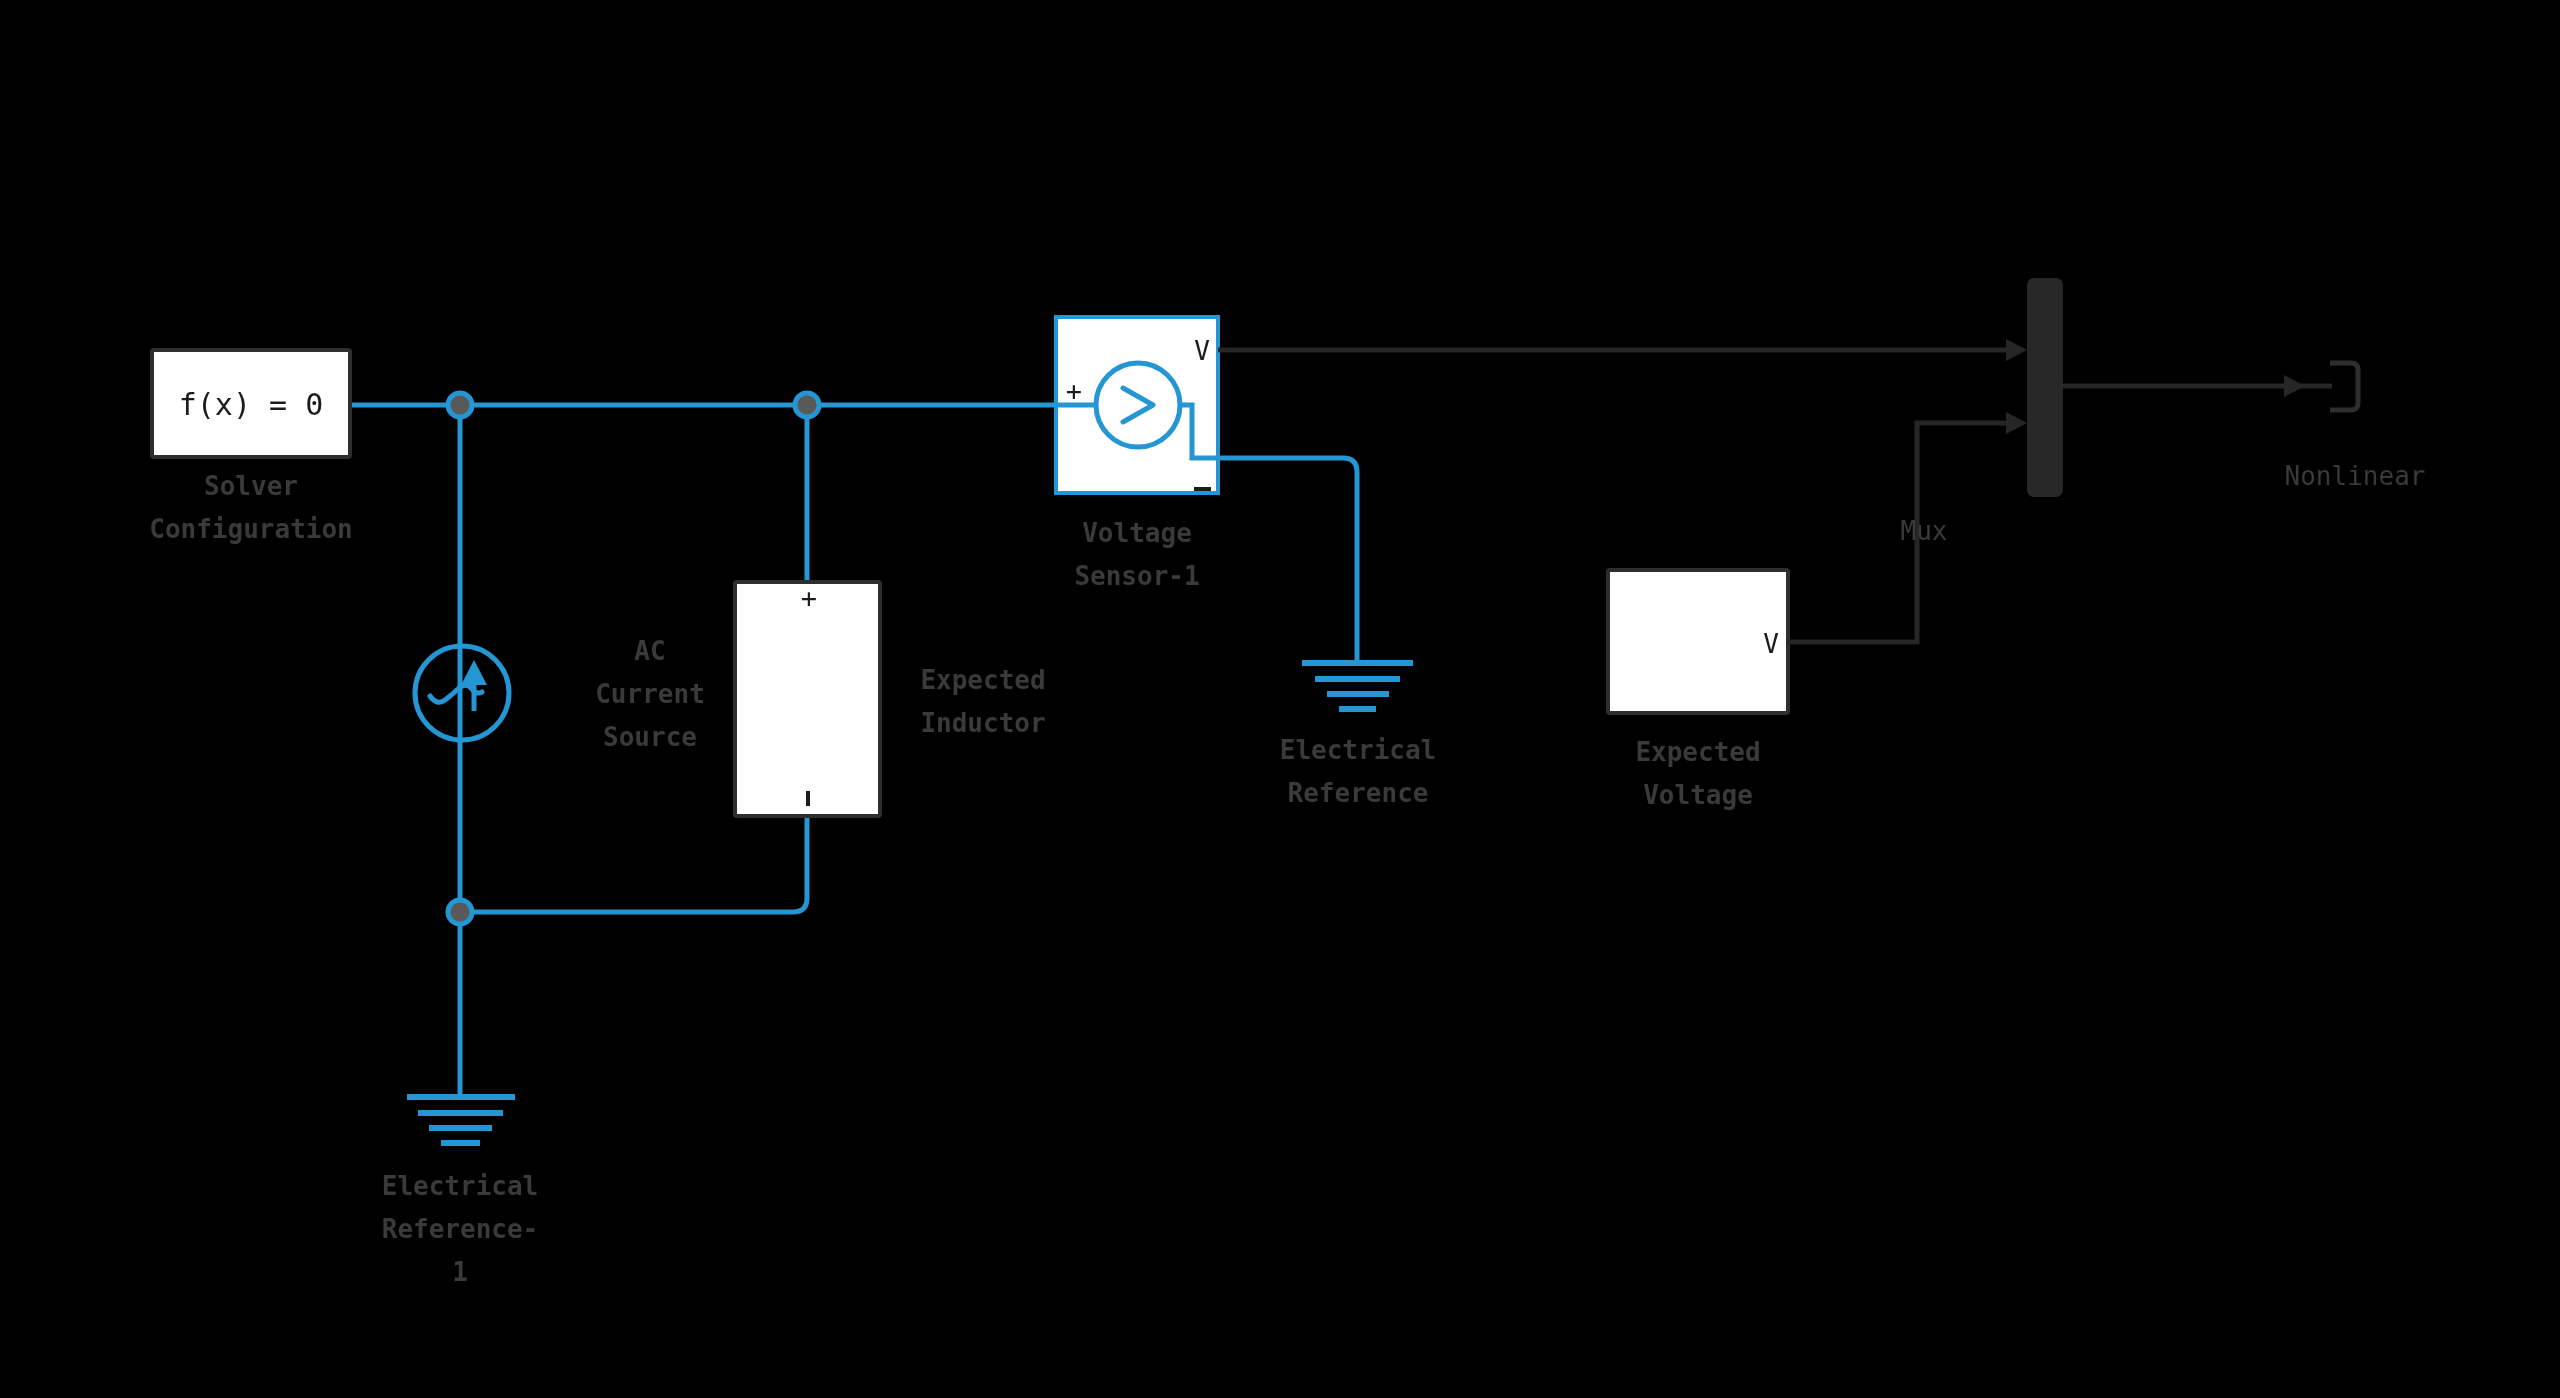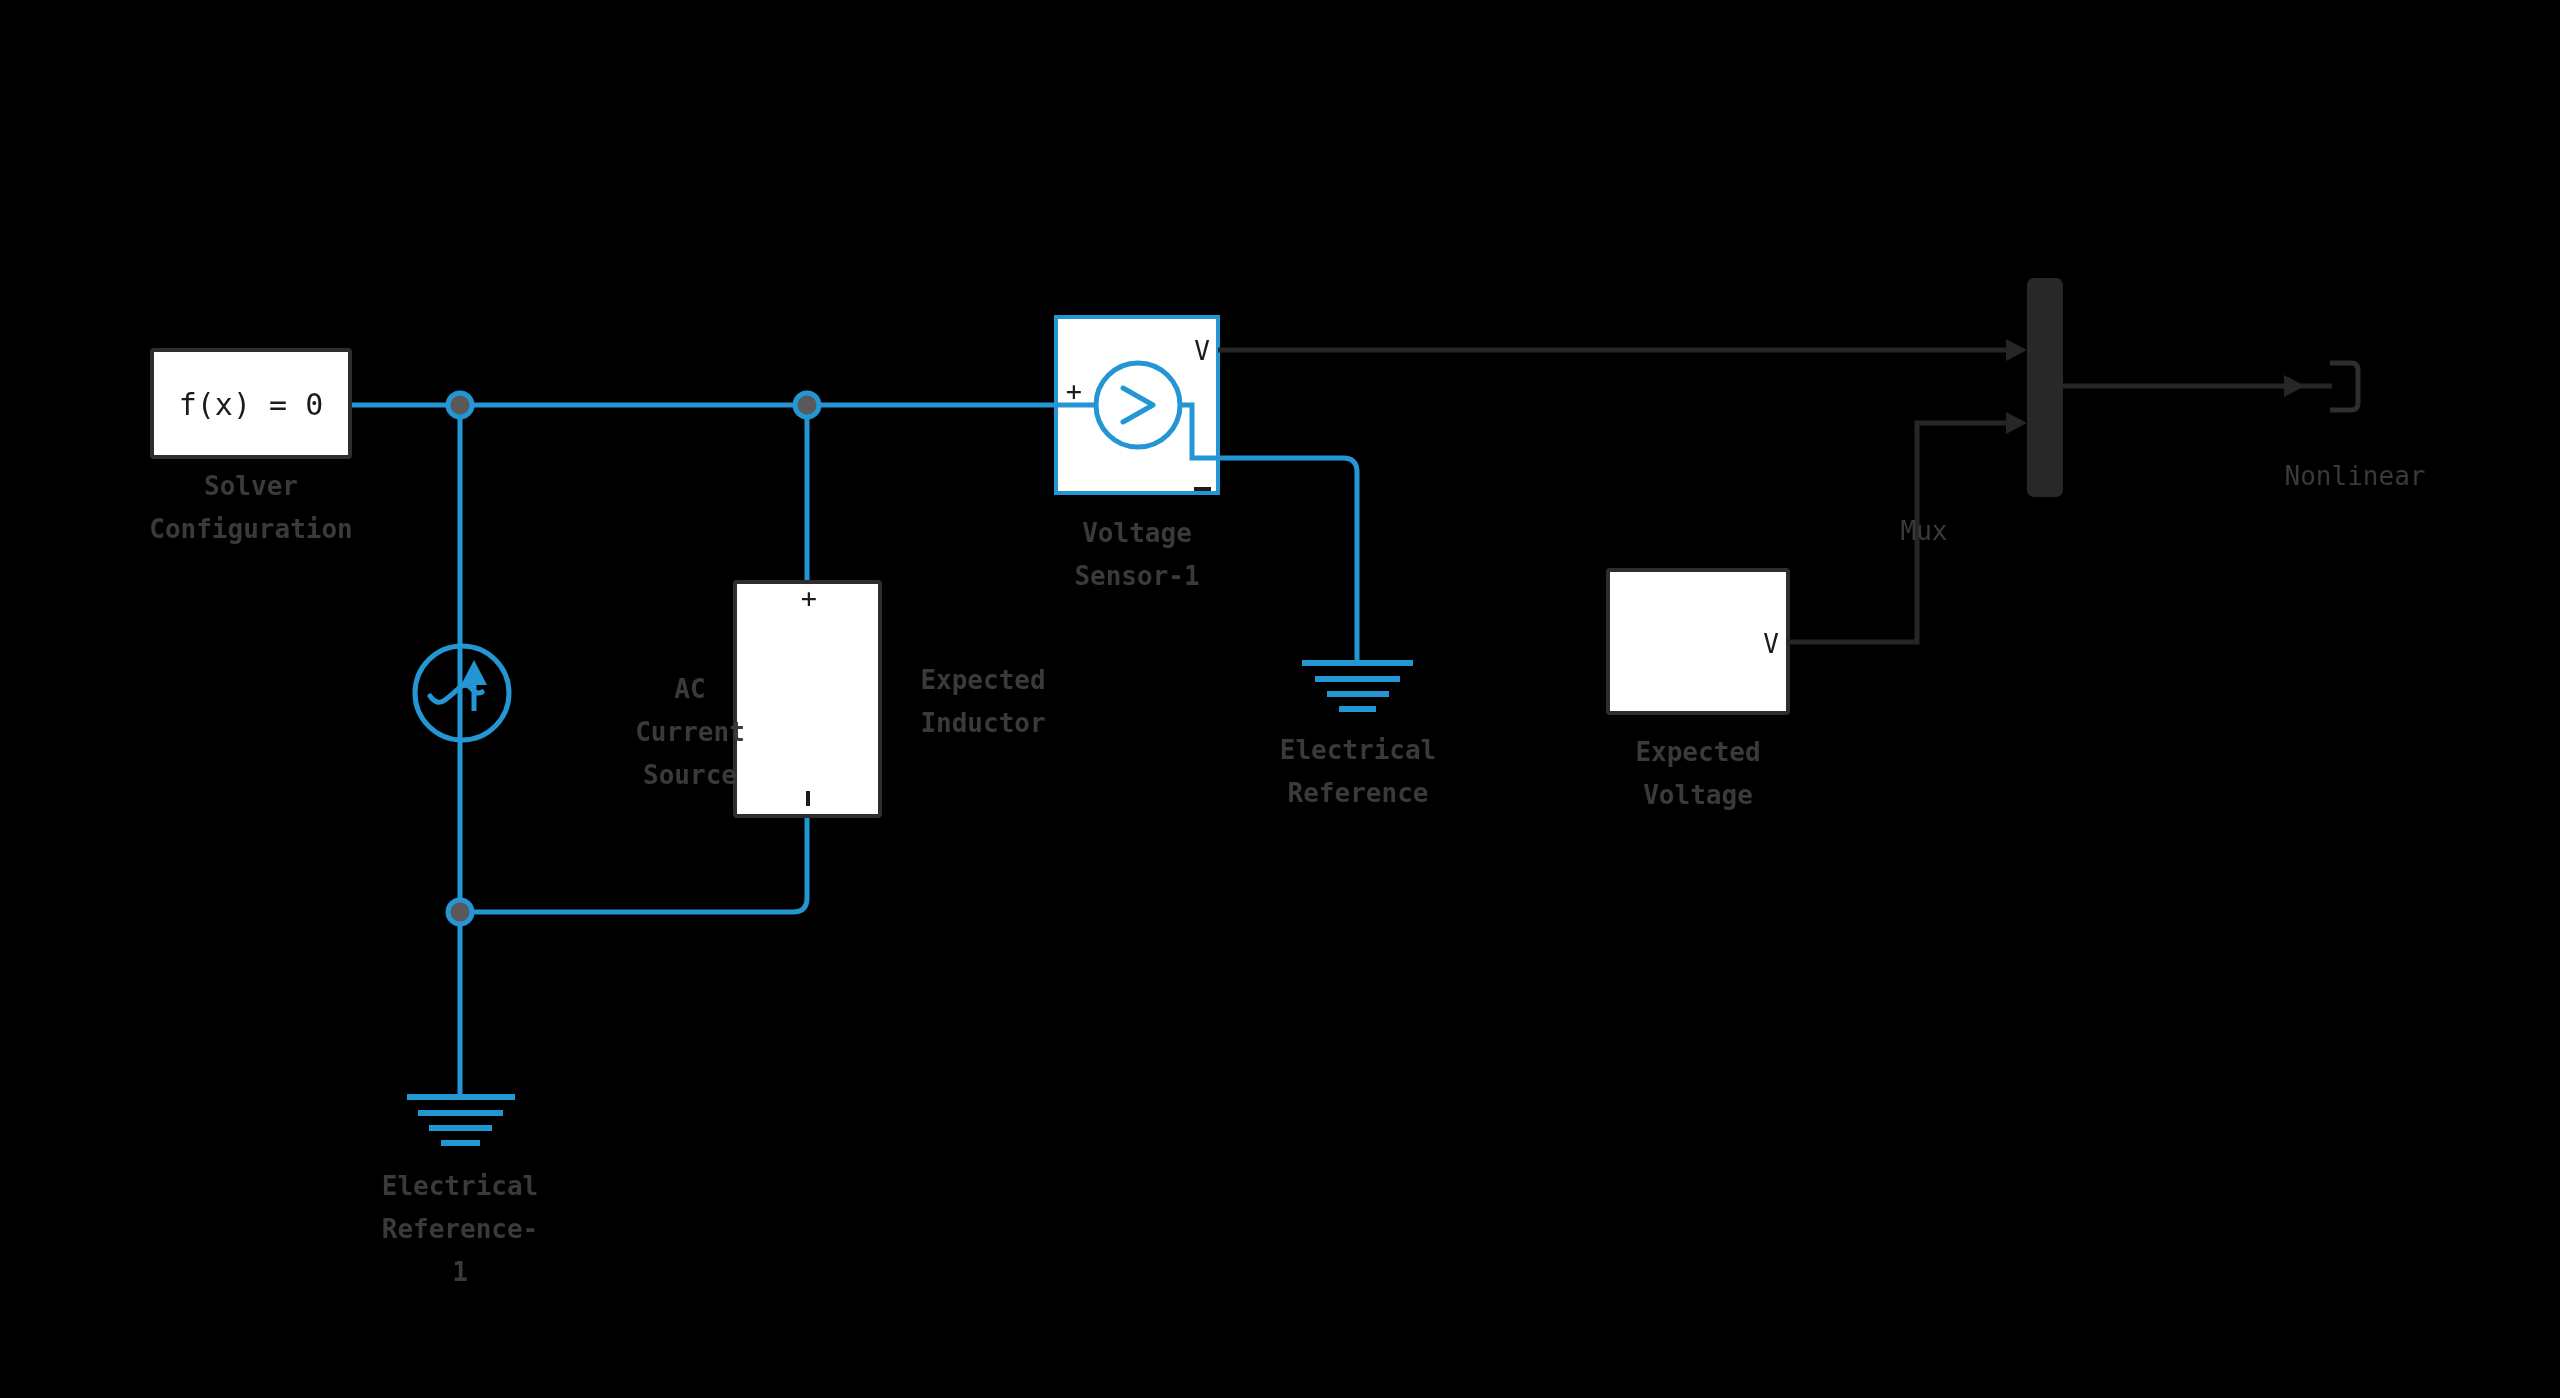--- a/index.html
+++ b/index.html
@@ -91,21 +91,21 @@
     <polygon class="sig-arrow" points="2284,375 2284,397 2305,386"></polygon>
 
     <rect x="2027" y="278" width="36" height="219" rx="7" fill="var(--c-mux)"></rect>
 
     <path d="M2330 363 H2351 Q2358 363 2358 370 V403 Q2358 410 2351 410 H2330" fill="none" stroke="var(--c-border)" stroke-width="5"></path>
   </svg>
 
   <div class="block-label" style="left:251px;top:465px;">Solver
 Configuration</div>
 
-  <div class="block-label" style="left:650px;top:668px;margin-left:40px;">AC
+  <div class="block-label" style="left:650px;top:630px;">AC
 Current
 Source</div>
 
   <div class="block-label" style="left:983px;top:659px;">Expected
 Inductor</div>
 
   <div class="block-label" style="left:1137px;top:512px;">Voltage
 Sensor-1</div>
 
   <div class="block-label" style="left:1358px;top:729px;">Electrical

